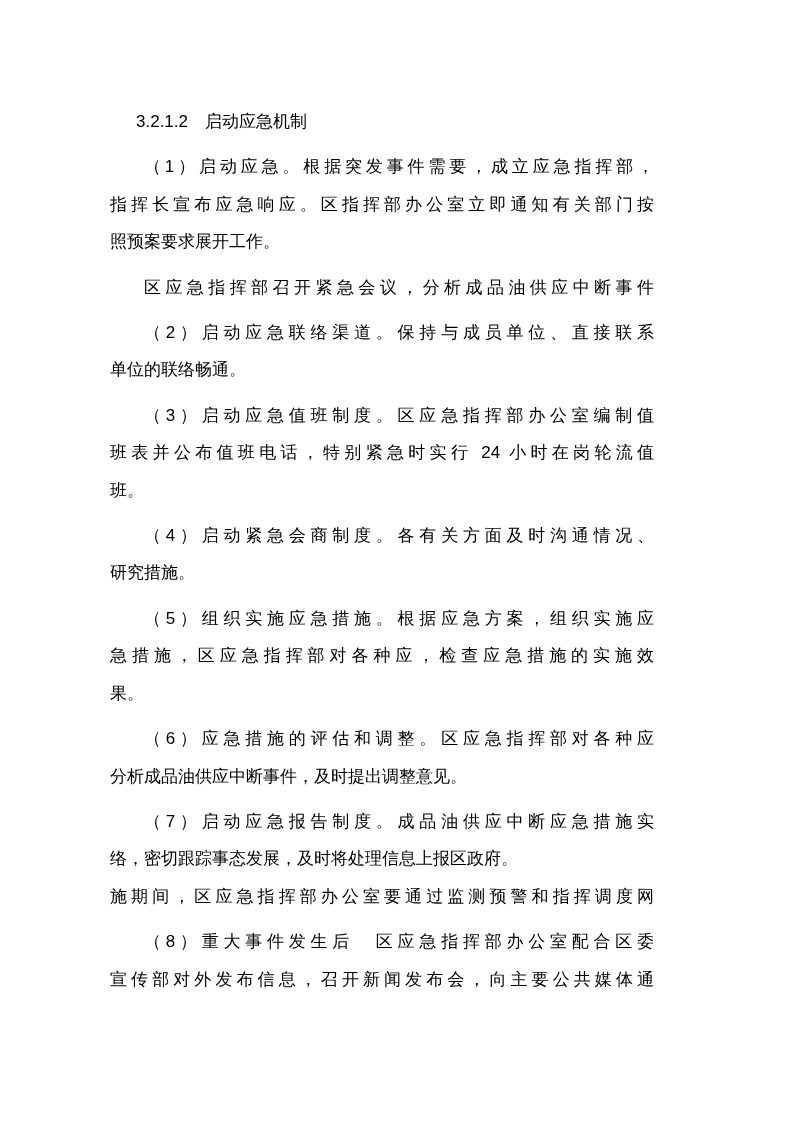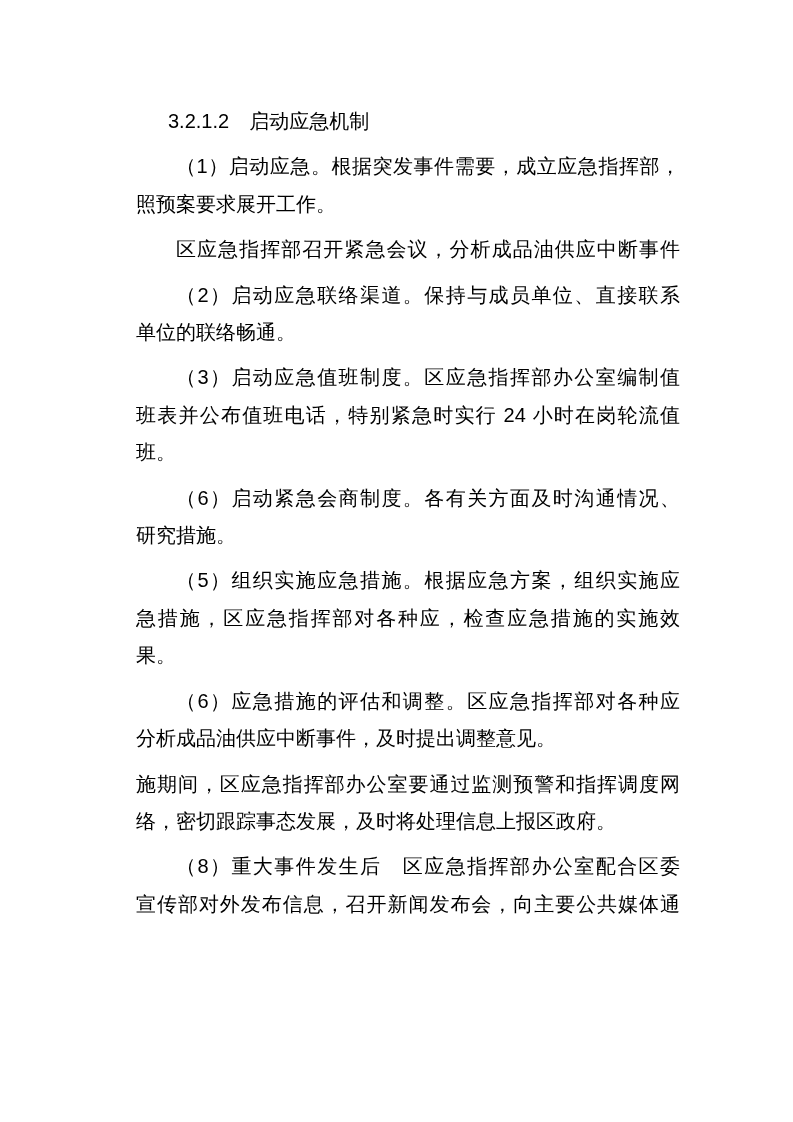--- a/index.html
+++ b/index.html
@@ -11,24 +11,24 @@
     position: relative;
     width: 793px;
     height: 1122px;
     background: #ffffff;
     overflow: hidden;
     font-family: "Liberation Sans", sans-serif;
   }
   .text-block {
     position: absolute;
     top: 103px;
-    left: 128px;
+    left: 102px;
     width: 560px;
     color: #000000;
-    font-size: 20px;
+    font-size: 17px;
     line-height: 37.4px;
     letter-spacing: 0;
   }
   .para {
     margin: 8px;
     padding: 0;
   }
   .line {
     text-align: left;
     white-space: nowrap;
@@ -49,50 +49,52 @@
 </style>
 </head>
 <body>
 
 <div class="page" style="background: rgb(255, 255, 255);">
   <div class="text-block" style="color: rgb(0, 0, 0);">
     <div class="line heading-line">3.2.1.2　启动应急机制</div>
     <div id="paragraphs">
         <div class="para">
           <div class="line first just">（1）启动应急。根据突发事件需要，成立应急指挥部，</div>
+          <div class="line just">指挥长宣布应急响应。区指挥部办公室立即通知有关部门按</div>
           <div class="line">照预案要求展开工作。</div>
         </div>
         <div class="para">
           <div class="line first just">区应急指挥部召开紧急会议，分析成品油供应中断事件</div>
         </div>
         <div class="para">
           <div class="line first just">（2）启动应急联络渠道。保持与成员单位、直接联系</div>
           <div class="line">单位的联络畅通。</div>
         </div>
         <div class="para">
           <div class="line first just">（3）启动应急值班制度。区应急指挥部办公室编制值</div>
           <div class="line just">班表并公布值班电话，特别紧急时实行 24 小时在岗轮流值</div>
           <div class="line">班。</div>
         </div>
         <div class="para">
-          <div class="line first just">（6）启动紧急会商制度。各有关方面及时沟通情况、</div>
+          <div class="line first just">（4）启动紧急会商制度。各有关方面及时沟通情况、</div>
           <div class="line">研究措施。</div>
         </div>
         <div class="para">
           <div class="line first just">（5）组织实施应急措施。根据应急方案，组织实施应</div>
           <div class="line just">急措施，区应急指挥部对各种应，检查应急措施的实施效</div>
           <div class="line">果。</div>
         </div>
         <div class="para">
           <div class="line first just">（6）应急措施的评估和调整。区应急指挥部对各种应</div>
           <div class="line">分析成品油供应中断事件，及时提出调整意见。</div>
         </div>
         <div class="para">
+          <div class="line first just">（7）启动应急报告制度。成品油供应中断应急措施实</div>
+          <div class="line">络，密切跟踪事态发展，及时将处理信息上报区政府。</div>
           <div class="line just">施期间，区应急指挥部办公室要通过监测预警和指挥调度网</div>
-          <div class="line">络，密切跟踪事态发展，及时将处理信息上报区政府。</div>
         </div>
         <div class="para">
           <div class="line first just">（8）重大事件发生后　区应急指挥部办公室配合区委</div>
           <div class="line just">宣传部对外发布信息，召开新闻发布会，向主要公共媒体通</div>
         </div>
       </div>
   </div>
 </div>
 
 </body></html>

